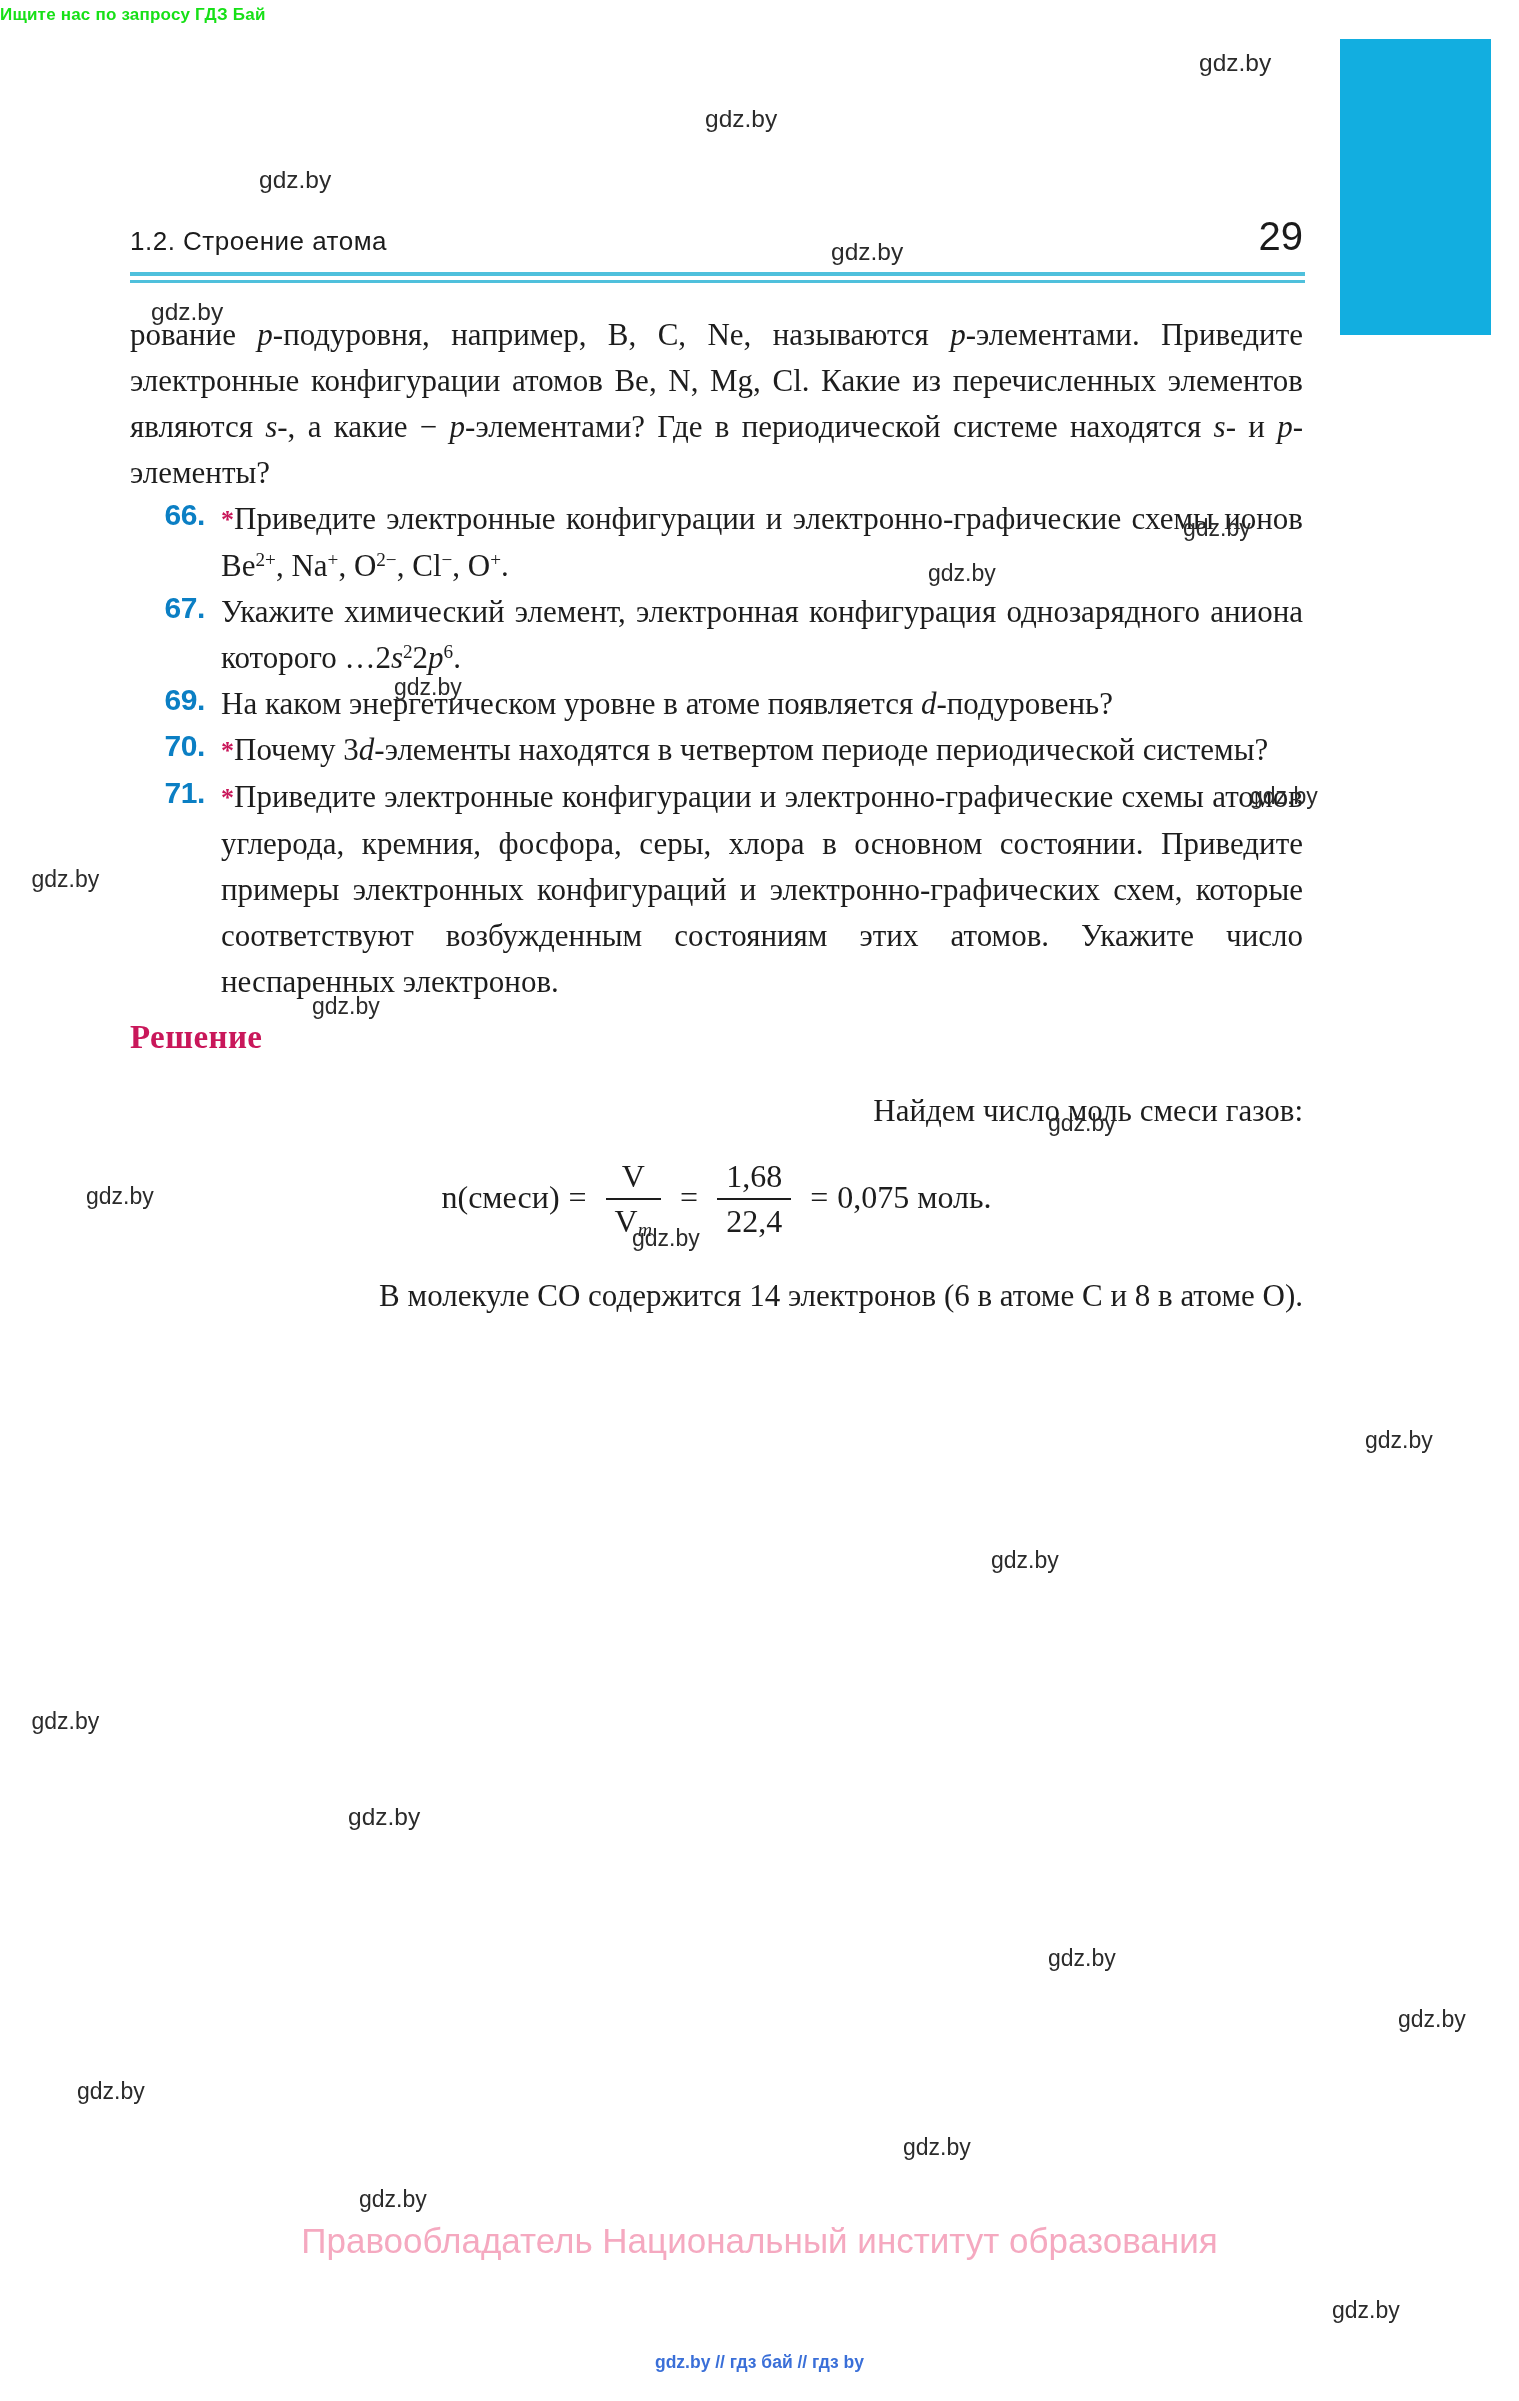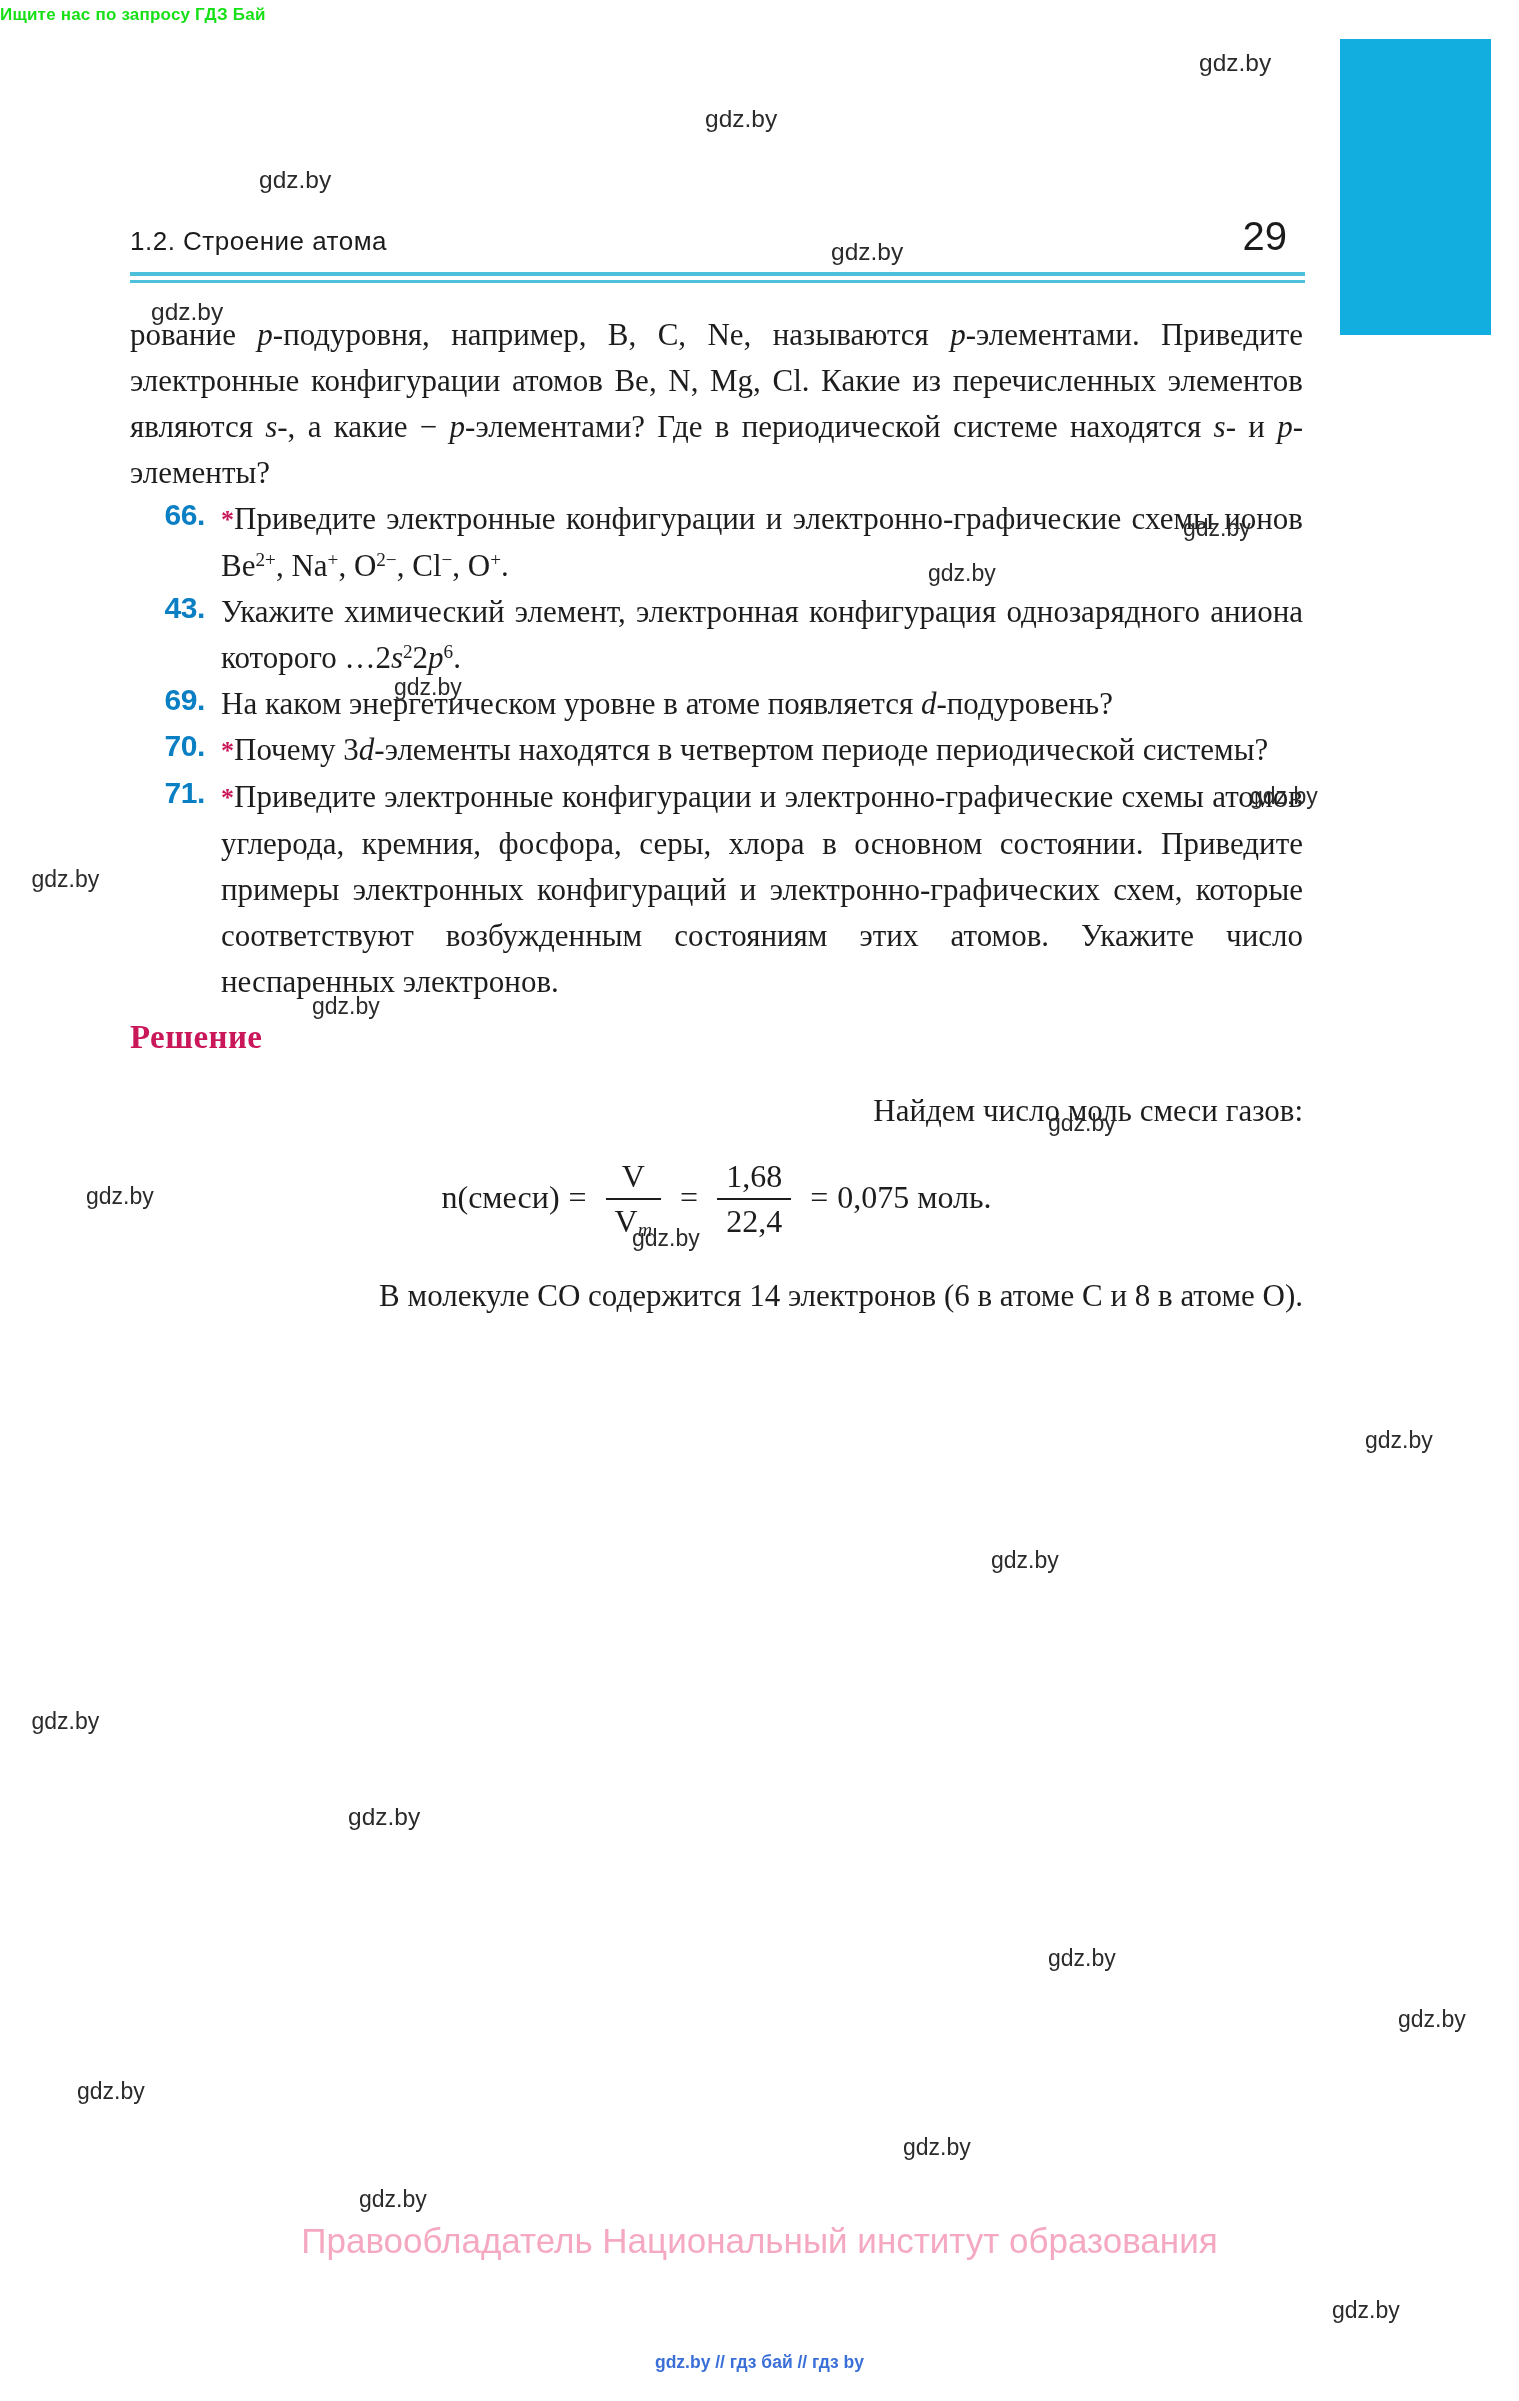--- a/index.html
+++ b/index.html
@@ -40,21 +40,21 @@
     left:130px; top:226px;
     width:1173px; height:40px;
   }
   .runhead .sect{
     position:absolute; left:0; top:0;
     font-family:"Liberation Sans", sans-serif;
     font-size:26px; color:#1b1b1b; letter-spacing:0.5px;
     white-space:nowrap;
   }
   .runhead .pageno{
-    position:absolute; right:16px; top:-12.3px;
+    position:absolute; right:0; top:-12.3px;
     font-family:"Liberation Sans", sans-serif;
     font-size:40px; color:#1b1b1b;
   }
   .rule-wrap{
     position:absolute;
     left:130px; top:272px;
     width:1175px; height:10.5px;
   }
   .rule-wrap .r1{position:absolute;left:0;top:0;width:100%;height:3.5px;background:#4fc0dc;}
   .rule-wrap .r2{position:absolute;left:0;top:7.9px;width:100%;height:3.5px;background:#4fc0dc;}
@@ -189,21 +189,21 @@
   <div class="col">
 
     <p class="para" id="intro"><span>рование </span><i class="v">p</i><span>-подуровня, например, B, C, Ne, называются </span><i class="v">p</i><span>-элементами. Приведите электронные конфигурации атомов Be, N, Mg, Cl. Какие из перечисленных элементов являются </span><i class="v">s</i><span>-, а какие − </span><i class="v">p</i><span>-элементами? Где в периодической системе находятся </span><i class="v">s</i><span>- и </span><i class="v">p</i><span>-элементы?</span></p>
 
     <div id="exercise-list">
         <div class="item">
           <span class="num">66.</span>
           <div class="body"><span class="ast">*</span>Приведите электронные конфигурации и электронно-графические схемы ионов Be<sup>2+</sup>, Na<sup>+</sup>, O<sup>2−</sup>, Cl<sup>−</sup>, O<sup>+</sup>.</div>
         </div>
         <div class="item">
-          <span class="num">43.</span>
+          <span class="num">67.</span>
           <div class="body">Укажите химический элемент, электронная конфигурация однозарядного аниона которого …2<i>s</i><sup>2</sup>2<i>p</i><sup>6</sup>.</div>
         </div>
         <div class="item">
           <span class="num">69.</span>
           <div class="body">На каком энергетическом уровне в атоме появляется <i>d</i>-подуровень?</div>
         </div>
         <div class="item">
           <span class="num">70.</span>
           <div class="body"><span class="ast">*</span>Почему 3<i>d</i>-элементы находятся в четвертом периоде периодической системы?</div>
         </div>

